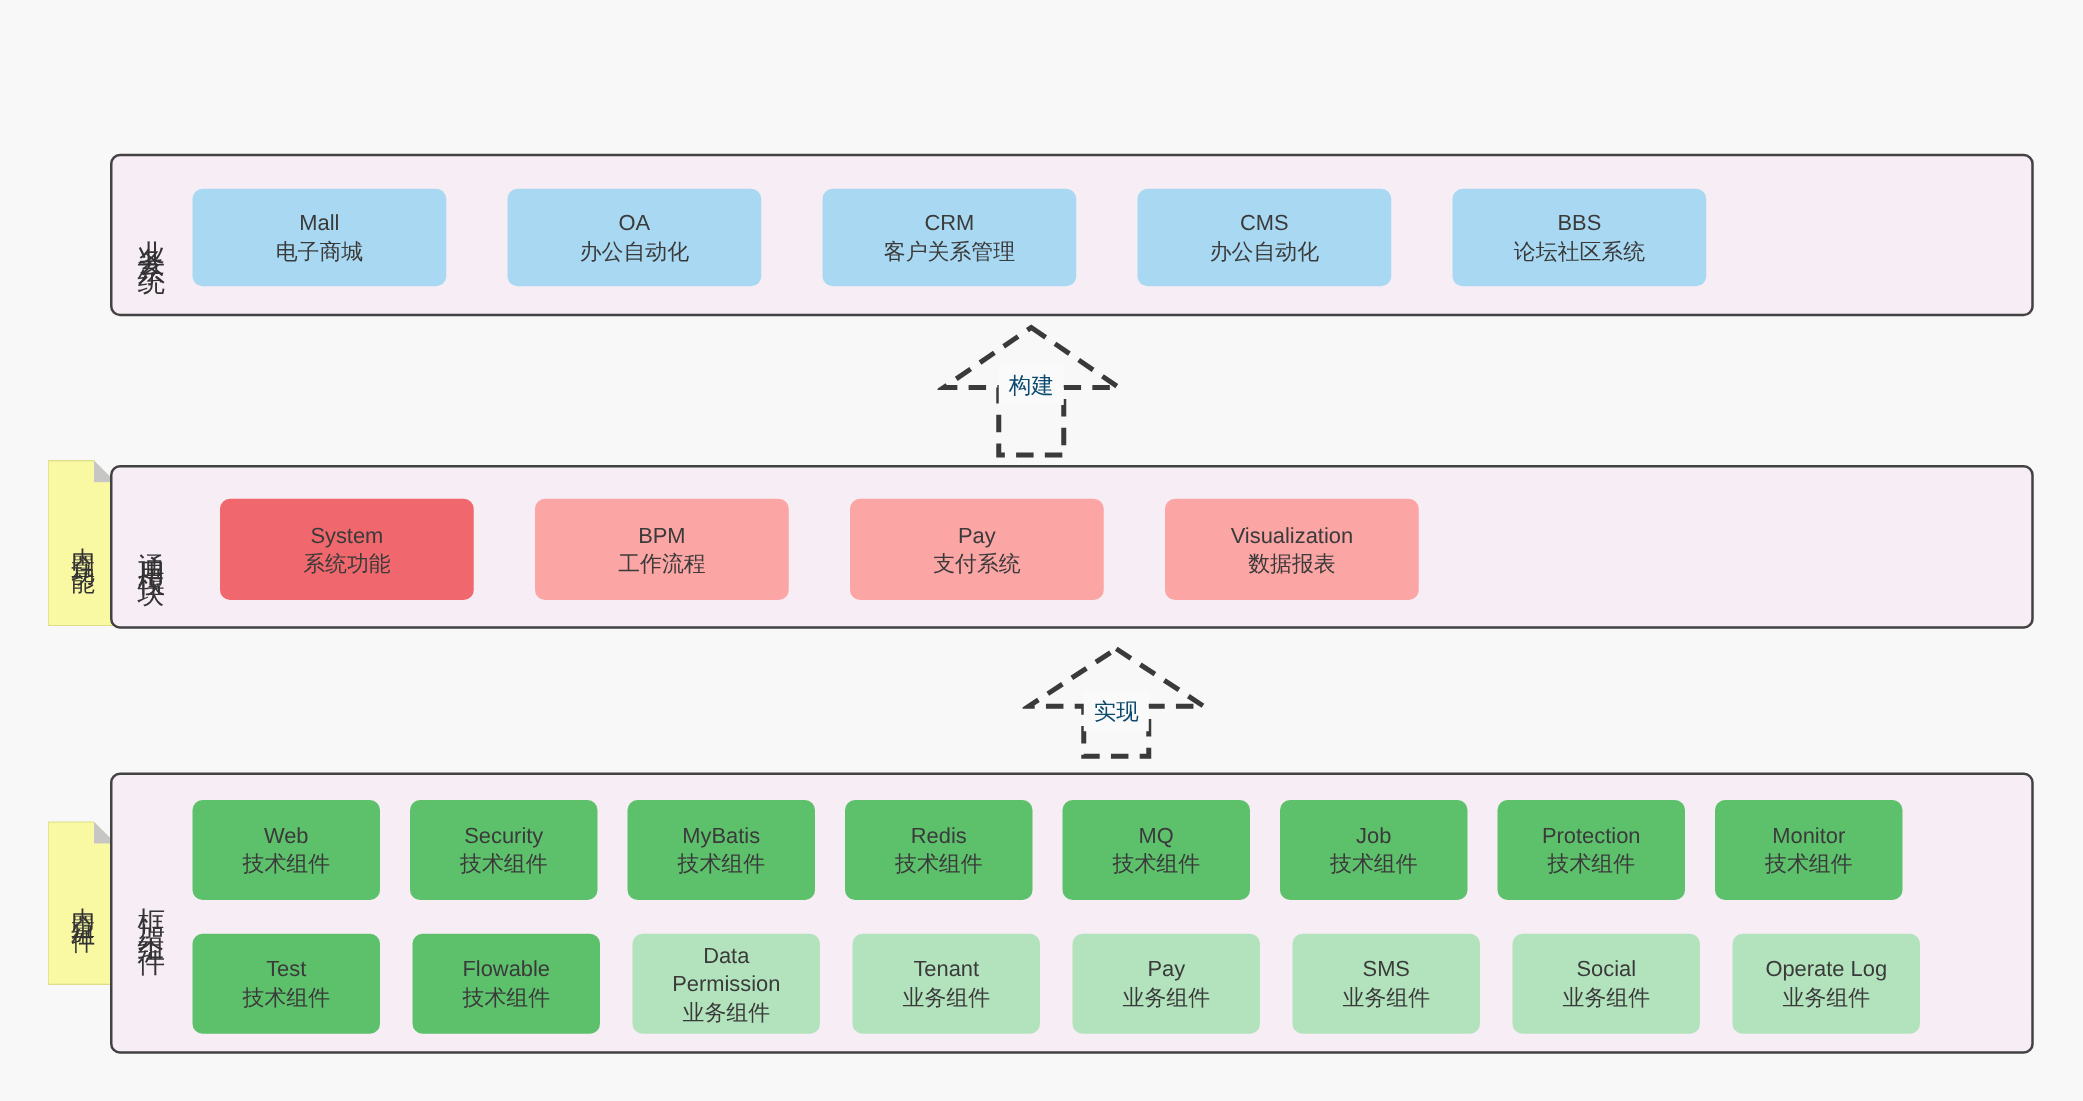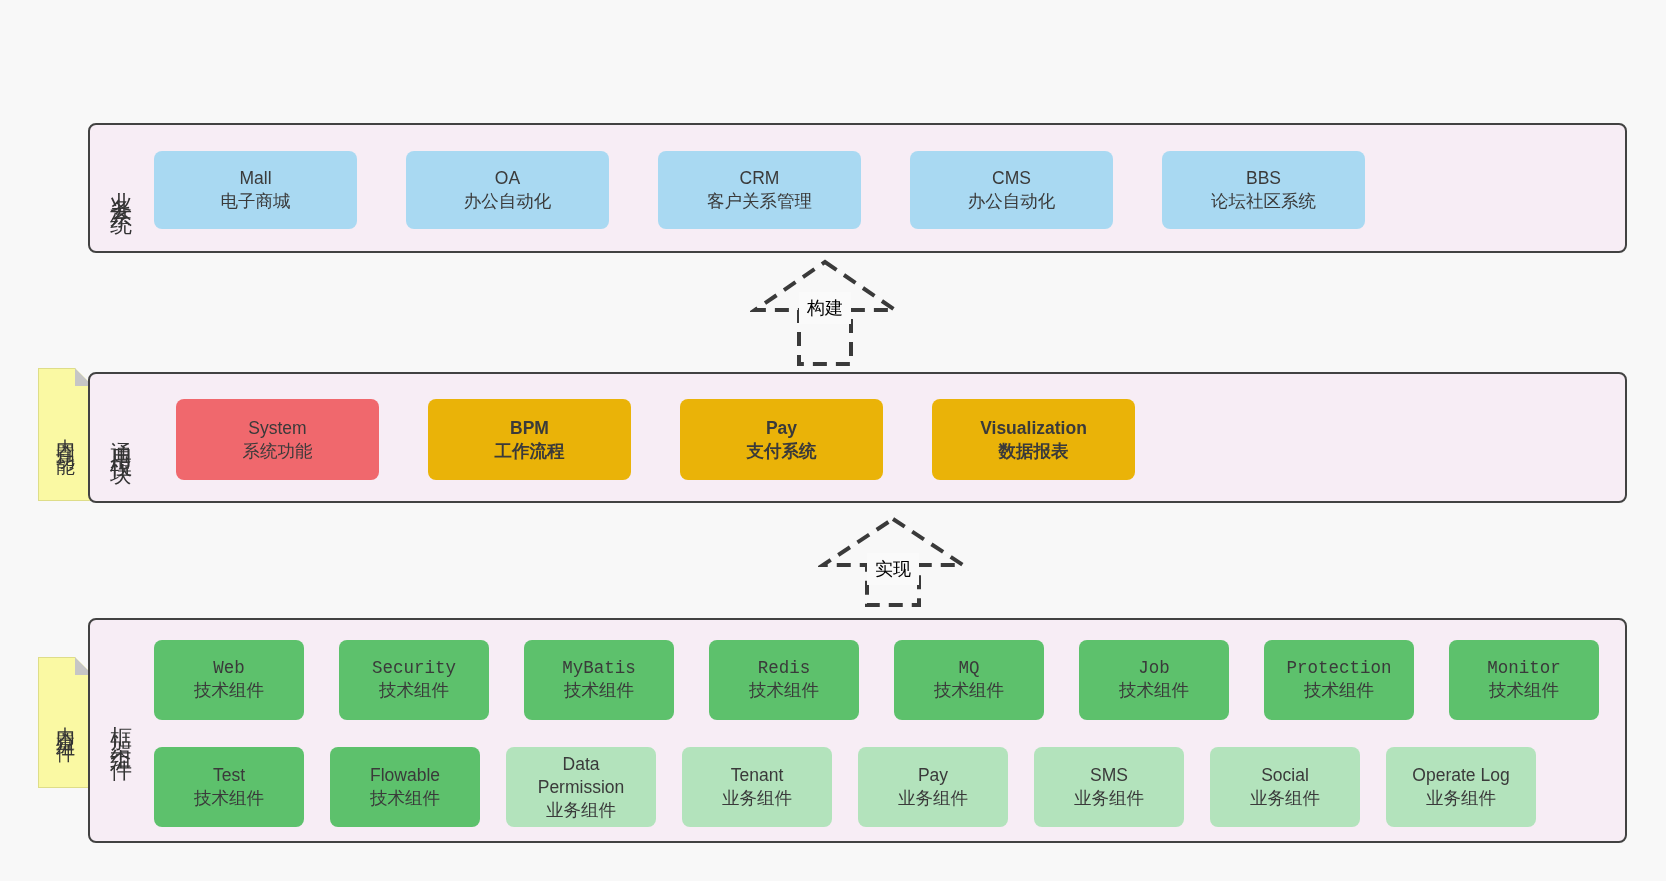--- a/index.html
+++ b/index.html
@@ -22,37 +22,37 @@
     position:absolute; left:16px; top:50%; transform:translateY(-50%);
     writing-mode:vertical-rl; text-orientation:upright;
     font-size:22px; letter-spacing:7px; color:#333; white-space:nowrap;
   }
   .band.components .band-label { letter-spacing:11px; }
 
   
   .box-row { position:absolute; left:64px; display:flex; }
   .band.business   .box-row { top:26px; gap:49px; }
   .band.modules    .box-row { top:25px; gap:49px;padding-left:22px; }
-  .band.components .box-row.r1 { top:20px;  gap:35px;font-family:Liberation Mono, monospace; }
+  .band.components .box-row.r1 { top:20px;  gap:24px; }
   .band.components .box-row.r2 { top:127px; gap:26px; }
 
   .box {
     border-radius:8px; display:flex; flex-direction:column;
     align-items:center; justify-content:center; text-align:center;
     font-size:17.5px; line-height:23px; color:#3a3a3a; flex:0 0 auto;
   }
   .box.wide   { width:203px; height:78px; }
   .band.modules .box.wide { height:81px; }
   .box.narrow { width:150px; height:80px; }
 
   .box .en { white-space:pre-line; }
 
   .blue   { background:#a9d9f2; }
   .red    { background:#f0686d; }
-  .pink   { background:#eab308;font-weight:bold; }
+  .pink   { background:#fca5a5; }
   .green  { background:#5dc16c; }
   .lgreen { background:#b3e3bc; }
 
   
   .sticky {
     position:absolute; left:38px; width:55px; background:#faf9a3; z-index:1;
     clip-path:polygon(0 0, calc(100% - 18px) 0, 100% 18px, 100% 100%, 0 100%);
     box-shadow:inset 0 0 0 1px rgba(140,140,60,0.25);
   }
   .sticky.s-modules    { top:368px; height:133px; }
@@ -65,21 +65,21 @@
     position:absolute; left:50%; top:50%; transform:translate(-50%,-50%);
     writing-mode:vertical-rl; text-orientation:upright;
     font-size:19px; letter-spacing:6px; color:#333; white-space:nowrap;
   }
 
   
   .arrow { position:absolute; z-index:3; }
   .arrow svg { display:block; }
   .arrow-label {
     position:absolute; left:50%; transform:translateX(-50%);
-    background:#fafafa; padding:4px 8px; font-size:18px; color:#000000;
+    background:#fafafa; padding:4px 8px; font-size:18px; color:#0c4a6e;
     white-space:nowrap;
   }
   #arrow-build     { left:750px; top:256px; width:150px; height:112px; }
   #arrow-implement { left:818px; top:515px; width:150px; height:94px;  }
   #arrow-build .arrow-label     { top:36px; }
   #arrow-implement .arrow-label { top:38px;text-align:center; }
 </style>
 </head>
 <body>
 

